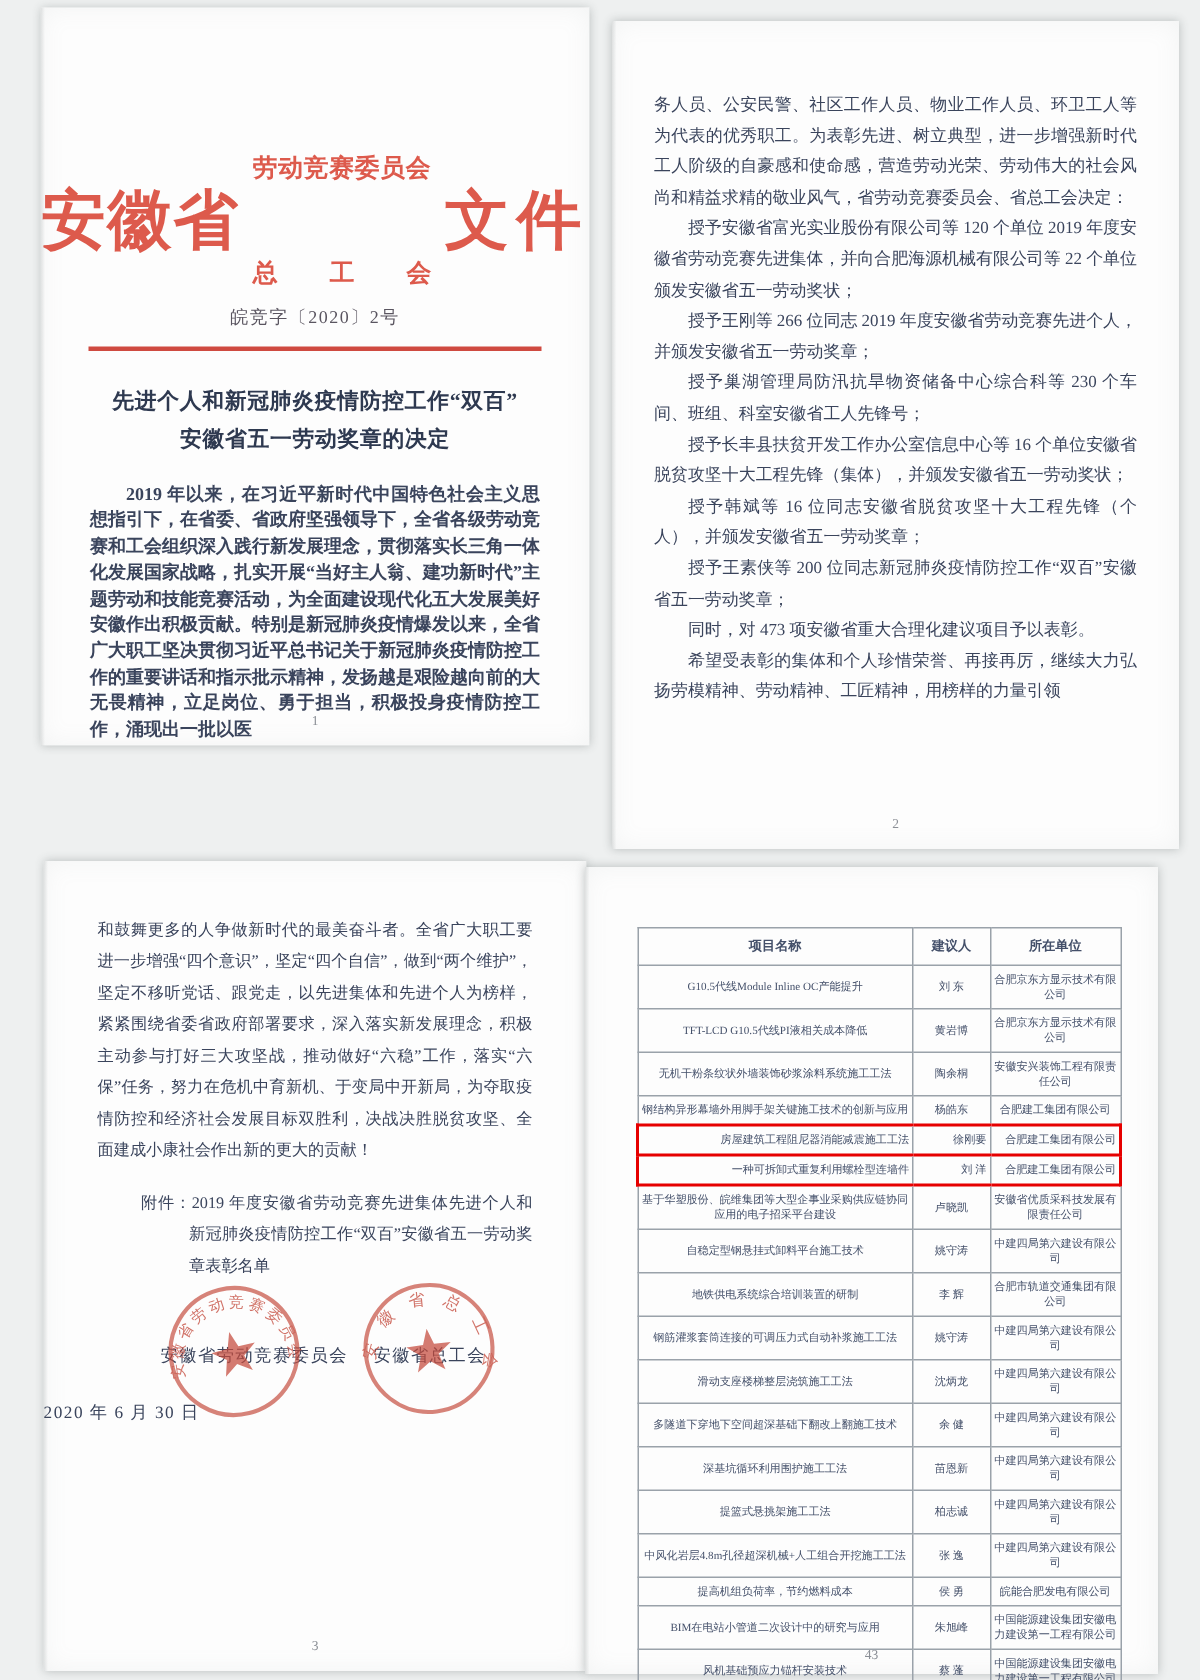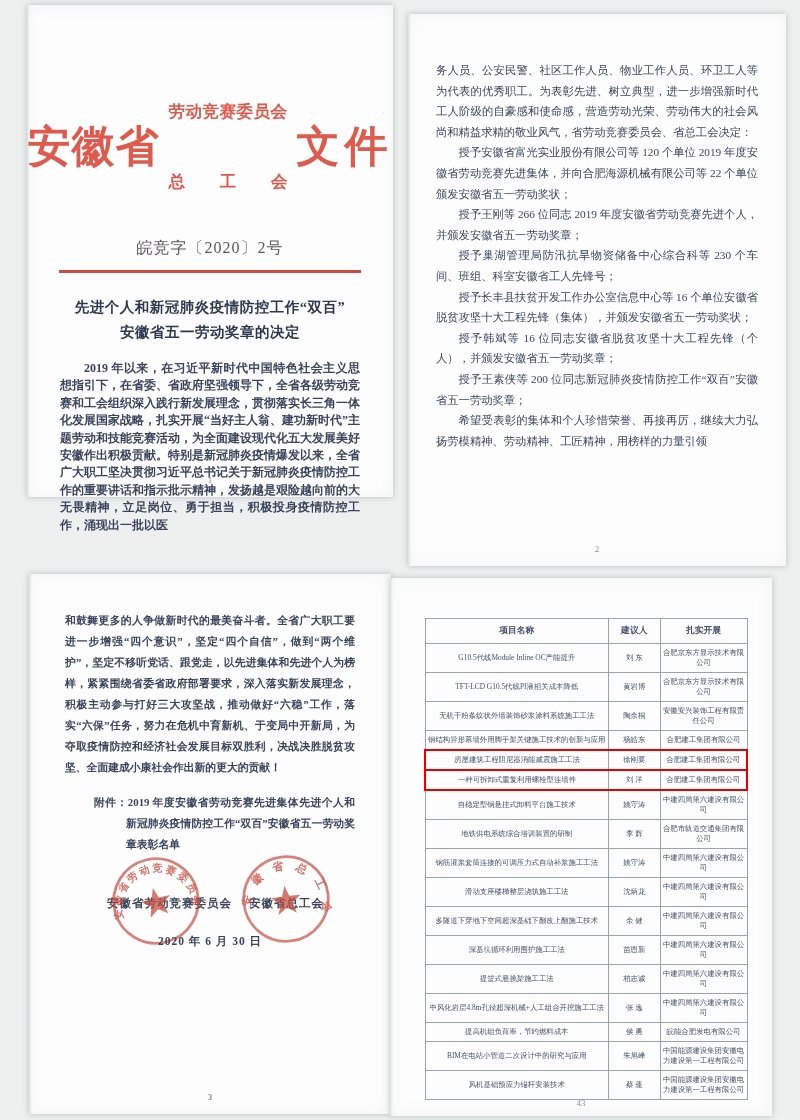--- a/index.html
+++ b/index.html
@@ -13,67 +13,67 @@
     position:absolute;background:#fdfdfd;
     box-shadow:0 0 6px rgba(60,70,70,.30), inset 0 0 16px rgba(150,160,160,.10);
   }
   .page::after{
     content:"";position:absolute;left:0;top:0;bottom:0;width:3px;
     background:linear-gradient(to right, rgba(90,100,100,.16), rgba(90,100,100,0));
     pointer-events:none;
   }
   #page1{left:27px;top:5px;width:366px;height:492px;}
   #page2{left:408px;top:14px;width:378px;height:552px;}
-  #page3{left:29px;top:574px;width:362px;height:540px;font-weight:bold;}
+  #page3{left:29px;top:574px;width:362px;height:540px;}
   #page4{left:390px;top:578px;width:382px;height:538px;}
 
   
   .hdr{display:flex;align-items:center;justify-content:center;gap:9px;
        margin-top:96px;padding:0 12px;color:#dd5a4c;}
   .hdr-province{font-size:43px;font-weight:bold;letter-spacing:1px;white-space:nowrap;}
   .hdr-mid{width:120px;display:flex;flex-direction:column;gap:9px;font-weight:bold;}
   .hdr-mid-a{font-size:16.5px;letter-spacing:.5px;white-space:nowrap;}
   .hdr-mid-b{font-size:16.5px;text-align:justify;text-align-last:justify;margin-top:39px;}
   .hdr-doc{font-size:43px;font-weight:bold;letter-spacing:5px;white-space:nowrap;text-align:center;}
-  .docnum{text-align:center;margin-top:45px;font-size:16px;color:#5a5560;letter-spacing:1px;}
+  .docnum{text-align:center;margin-top:10px;font-size:12px;color:#5a5560;letter-spacing:1px;}
   .redline{height:3px;margin:11px 32px 0;}
   .title{margin:22px 18px 0;text-align:center;font-weight:bold;font-size:14.5px;
          line-height:1.72;color:#2e3950;letter-spacing:.5px;}
   .p1body{margin:15px 33px 0;font-size:12px;line-height:17.4px;text-align:justify;
           color:#3a445c;text-indent:2em;font-weight:bold;}
   .pageno{position:absolute;bottom:12px;left:0;right:0;text-align:center;
           font-size:9px;color:#8b8f96;}
 
   
   .p2text{margin:46px 28px 0;font-size:11.3px;line-height:20.6px;color:#3a445c;text-align:justify;}
   .p2text p,.p3text p{margin:0;text-indent:2em;}
   .p2text p.noindent,.p3text p.noindent{text-indent:0;}
   .p3text{margin:36px 36px 0;font-size:10.8px;line-height:21px;color:#3a445c;text-align:justify;}
   .attach{margin:14px 36px 0 97px;text-indent:-32px;font-size:10.8px;line-height:21px;
           color:#3a445c;text-align:justify;}
   .sig{position:absolute;top:322px;font-size:11.5px;color:#3a445c;letter-spacing:1px;white-space:nowrap;}
   .sig-l{left:78px;}
   .sig-r{left:220px;}
-  .datum{position:absolute;top:360px;left:0;right:0;text-align:center;
+  .datum{position:absolute;top:360px;left:0;right:0;text-align:left;
          font-size:11.5px;color:#3a445c;letter-spacing:1px;}
   .seal{position:absolute;width:94px;height:94px;opacity:.85;}
   .seal-l{left:80px;top:280px;transform:rotate(-14deg);}
   .seal-r{left:210px;top:278px;transform:rotate(-7deg);}
 
   
   .tbl{position:absolute;left:34px;top:40px;width:324px;border-collapse:collapse;
        table-layout:fixed;font-size:7.4px;color:#44506a;}
   .tbl th{font-size:8.8px;font-weight:bold;padding:6px 2px;}
   .tbl td{padding:4px 2px;line-height:1.35;}
   .tbl th,.tbl td{border:1px solid #9aa2aa;text-align:center;vertical-align:middle;
                   overflow:hidden;}
   .c-proj{width:57%;}
   .c-pers{width:16%;}
   .c-org{width:27%;}
-  tr.hl td{border-top:2.5px solid #e60000;border-bottom:2.5px solid #e60000;}
+  tr.hl td{border-top:2.5px solid #e60000;border-bottom:2.5px solid #e60000;text-align:right;}
   tr.hl td:first-child{border-left:2.5px solid #e60000;}
   tr.hl td:last-child{border-right:2.5px solid #e60000;}
   #page4 .pageno{bottom:8px;}
 </style>
 </head>
 <body>
 
 <div class="page" id="page1">
   <div class="hdr" style="color: rgb(221, 90, 76);">
     <span class="hdr-province">安徽省</span>
@@ -103,20 +103,21 @@
       <p>授予王刚等 266 位同志 2019 年度安徽省劳动竞赛先进个人，并颁发安徽省五一劳动奖章；</p>
 
       <p>授予巢湖管理局防汛抗旱物资储备中心综合科等 230 个车间、班组、科室安徽省工人先锋号；</p>
 
       <p>授予长丰县扶贫开发工作办公室信息中心等 16 个单位安徽省脱贫攻坚十大工程先锋（集体），并颁发安徽省五一劳动奖状；</p>
 
       <p>授予韩斌等 16 位同志安徽省脱贫攻坚十大工程先锋（个人），并颁发安徽省五一劳动奖章；</p>
 
       <p>授予王素侠等 200 位同志新冠肺炎疫情防控工作“双百”安徽省五一劳动奖章；</p>
 
+      <p>同时，对 473 项安徽省重大合理化建议项目予以表彰。</p>
 
       <p>希望受表彰的集体和个人珍惜荣誉、再接再厉，继续大力弘扬劳模精神、劳动精神、工匠精神，用榜样的力量引领</p>
     </div>
   <div class="pageno">2</div>
 </div>
 
 <div class="page" id="page3">
   <div class="p3text">
 
       <p class="noindent">和鼓舞更多的人争做新时代的最美奋斗者。全省广大职工要进一步增强“四个意识”，坚定“四个自信”，做到“两个维护”，坚定不移听党话、跟党走，以先进集体和先进个人为榜样，紧紧围绕省委省政府部署要求，深入落实新发展理念，积极主动参与打好三大攻坚战，推动做好“六稳”工作，落实“六保”任务，努力在危机中育新机、于变局中开新局，为夺取疫情防控和经济社会发展目标双胜利，决战决胜脱贫攻坚、全面建成小康社会作出新的更大的贡献！</p>
@@ -152,21 +153,21 @@
   <table class="tbl">
     <colgroup>
         <col class="c-proj">
         <col class="c-pers">
         <col class="c-org">
       </colgroup>
     <thead>
       <tr>
         <th>项目名称</th>
         <th>建议人</th>
-        <th>扎实开展</th>
+        <th>所在单位</th>
       </tr>
     </thead>
     <tbody>
 
         <tr>
           <td>G10.5代线Module Inline OC产能提升</td>
           <td>刘 东</td>
           <td>合肥京东方显示技术有限公司</td>
         </tr>
 
@@ -193,20 +194,25 @@
           <td>徐刚要</td>
           <td>合肥建工集团有限公司</td>
         </tr>
 
         <tr class="hl">
           <td>一种可拆卸式重复利用螺栓型连墙件</td>
           <td>刘 洋</td>
           <td>合肥建工集团有限公司</td>
         </tr>
 
+        <tr>
+          <td>基于华塑股份、皖维集团等大型企事业采购供应链协同应用的电子招采平台建设</td>
+          <td>卢晓凯</td>
+          <td>安徽省优质采科技发展有限责任公司</td>
+        </tr>
 
         <tr>
           <td>自稳定型钢悬挂式卸料平台施工技术</td>
           <td>姚守涛</td>
           <td>中建四局第六建设有限公司</td>
         </tr>
 
         <tr>
           <td>地铁供电系统综合培训装置的研制</td>
           <td>李 辉</td>

